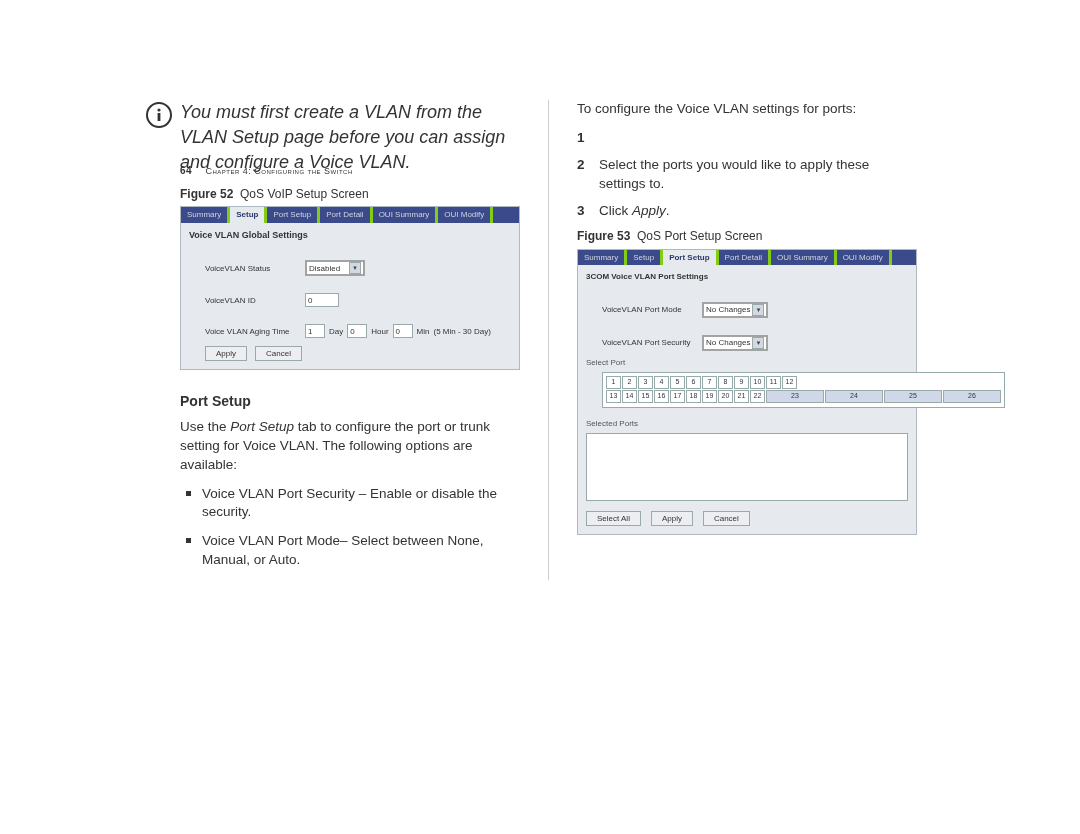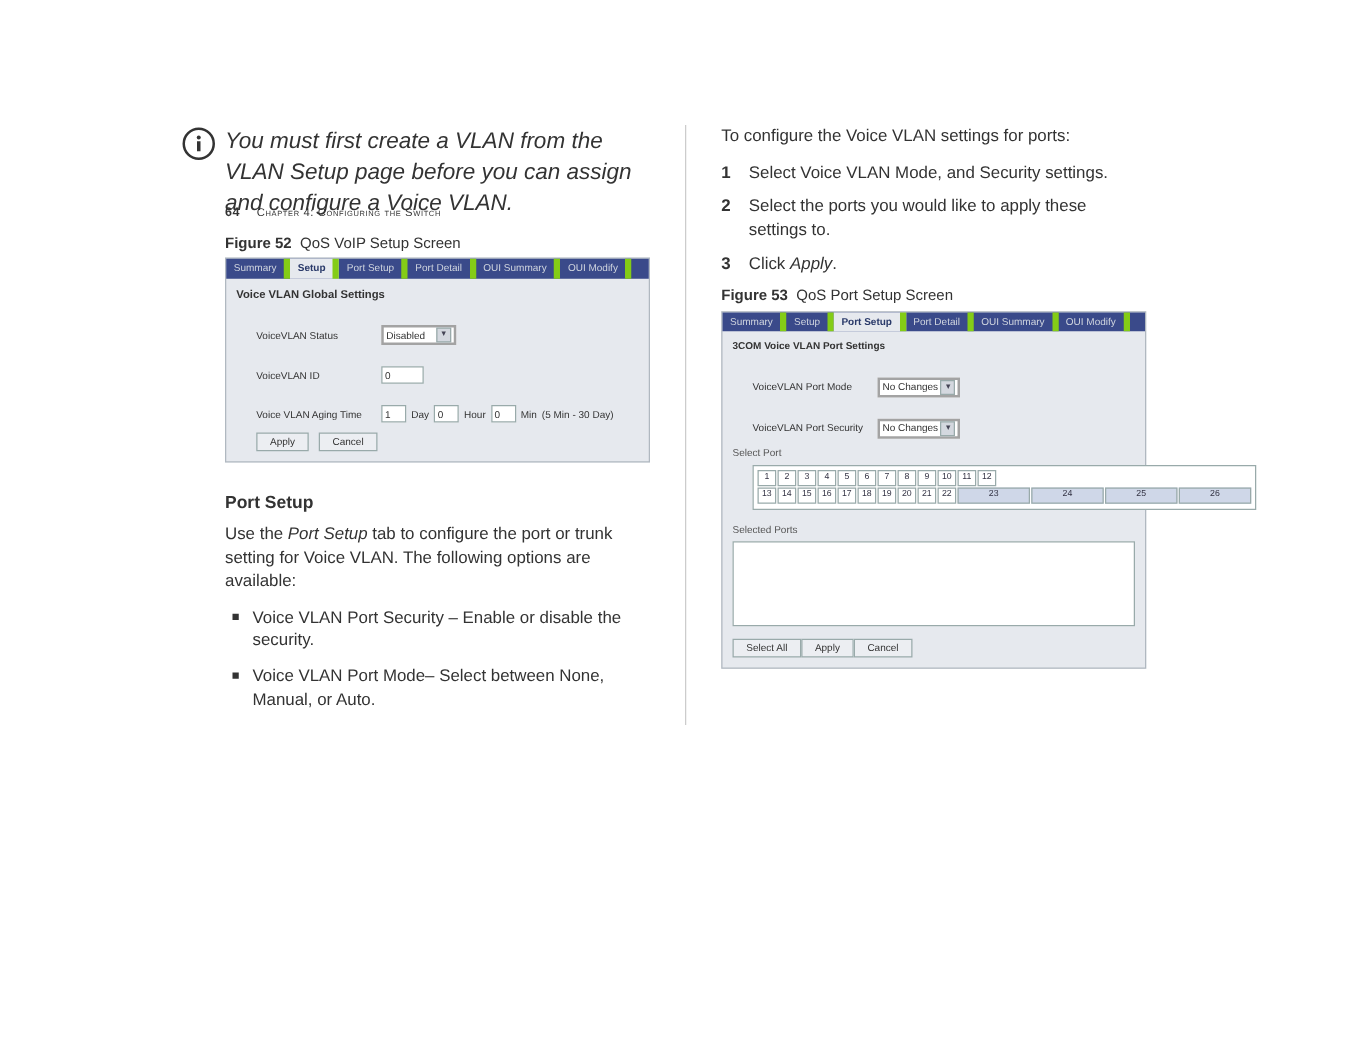--- a/index.html
+++ b/index.html
@@ -127,21 +127,21 @@
     margin-bottom: 4px;
   }
   .tabs {
     display: flex;
     background: #3a4a8a;
     font-size: 8px;
   }
   .tabs .tab {
     padding: 2px 6px;
     color: #d0d5df;
-    border-right: 5px solid #84cc16;
+    border-right: 3px solid #84cc16;
     white-space: nowrap;
   }
   .tabs .tab.active {
     background: #e6e9ee;
     color: #2a3a6a;
     font-weight: bold;
   }
   .panel-title {
     font-weight: bold;
     padding: 6px 8px 4px 8px;
@@ -236,20 +236,21 @@
   }
   .listarea {
     margin: 2px 8px 6px 8px;
     border: 1px solid #9aa;
     background: #fff;
     height: 66px;
   }
   .btm-btns {
     padding: 4px 8px 8px 8px;
     display: flex;
+    gap: 10px;
   }
   .fauxapp2 { font-size: 8px; }
 </style>
 </head>
 <body>
 
 <div class="page">
   <div class="header-line">
     <span class="pnum">64</span>
     <span class="chap">Chapter 4: Configuring the Switch</span>
@@ -320,21 +321,20 @@
       </ul>
     </div>
 
     <div class="divider"></div>
 
     <div class="col">
       <div class="para">To configure the Voice VLAN settings for ports:</div>
       <ul class="steps">
         <li>
             <span class="num">1</span>
-            <span>Select Voice VLAN Mode, and Security settings.</span>
           </li>
         <li>
             <span class="num">2</span>
             <span>Select the ports you would like to apply these settings to.</span>
           </li>
         <li>
             <span class="num">3</span>
             <span><span>Click </span><i>Apply</i><span>.</span></span>
           </li>
       </ul>

